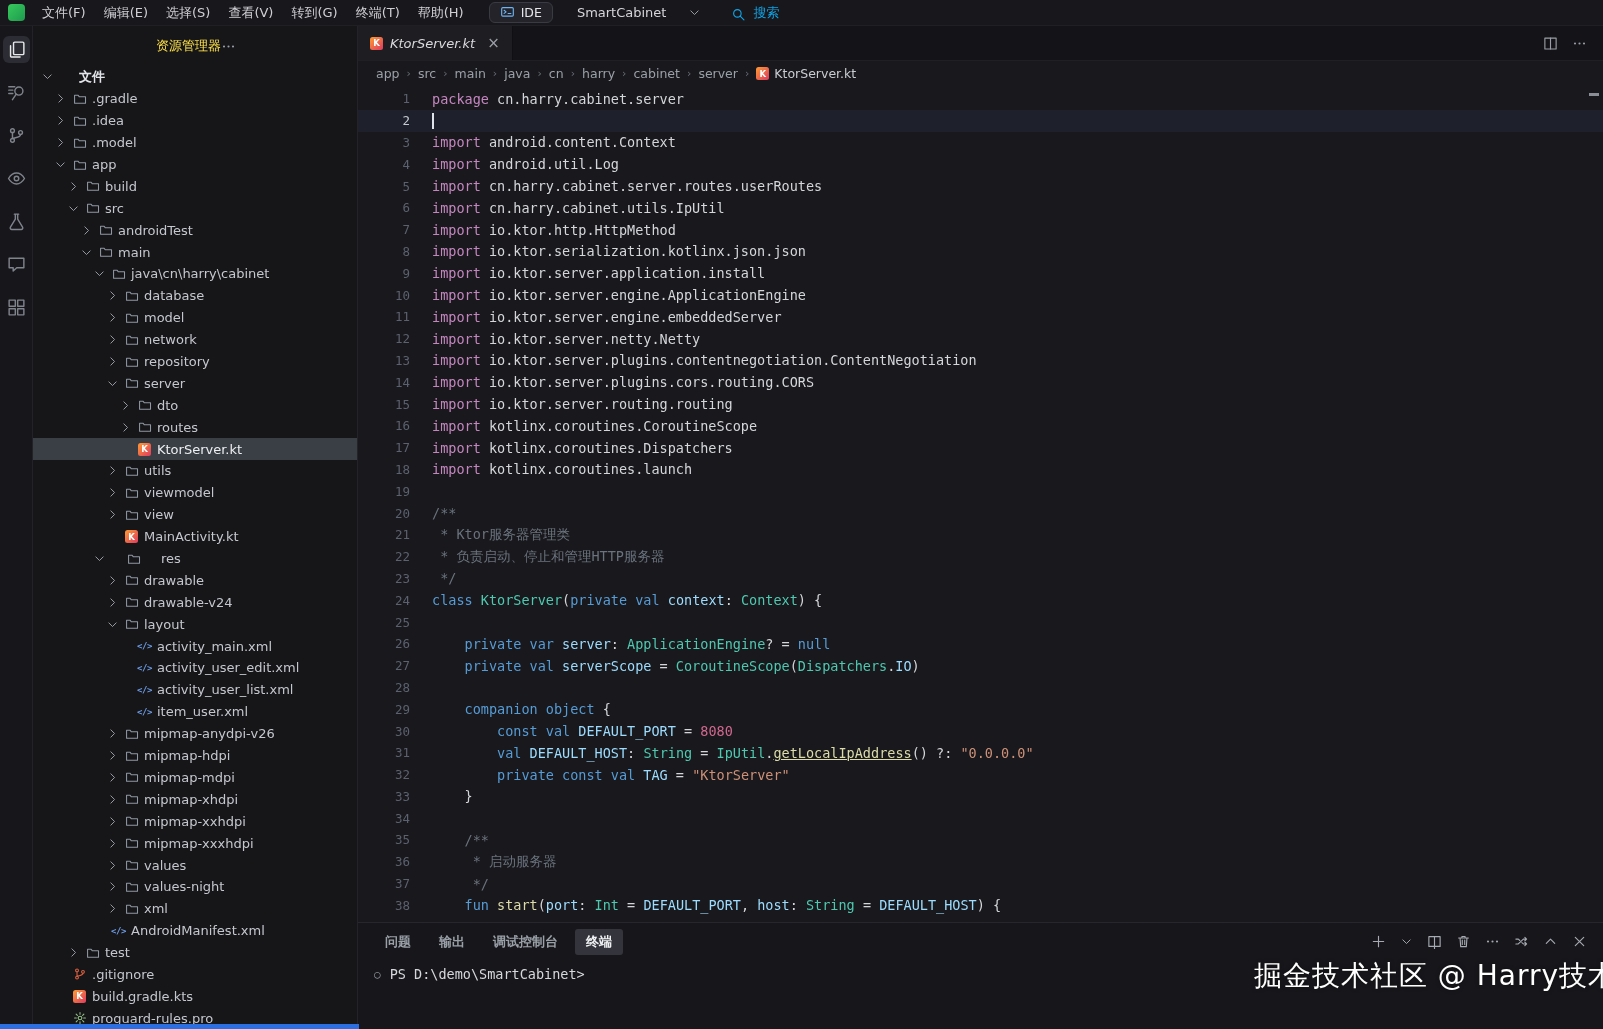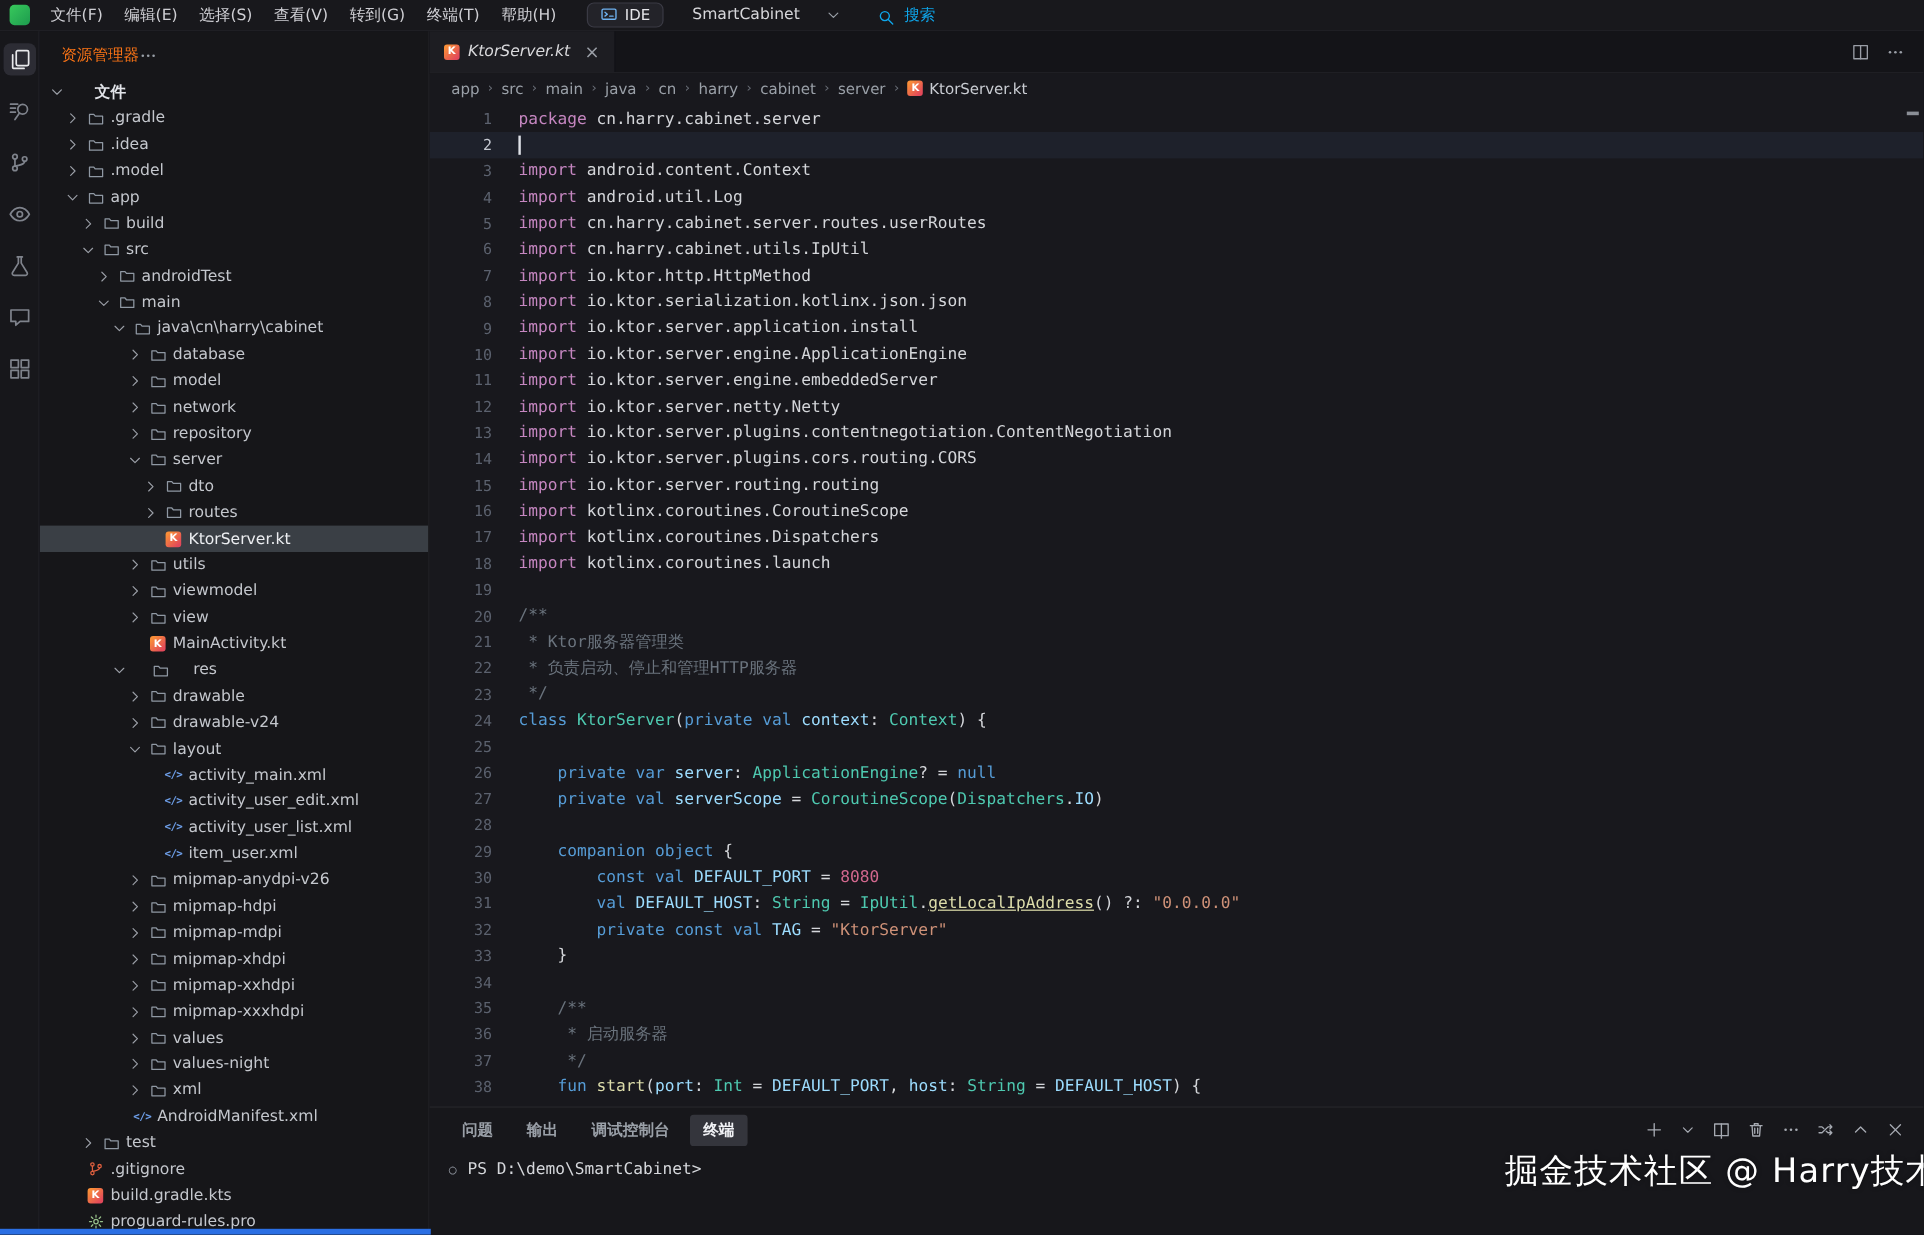--- a/index.html
+++ b/index.html
@@ -27,21 +27,21 @@
   
   .app{display:flex;height:1003px;}
 
   
   .activitybar{width:33px;background:#17171b;border-right:1px solid #222228;display:flex;flex-direction:column;align-items:center;padding-top:10px;gap:16px;flex:none;}
   .ab-item{width:27px;height:27px;display:flex;align-items:center;justify-content:center;color:#7f838c;border-radius:6px;}
   .ab-item.active{color:#e8e9ec;background:#2c2c34;}
 
   
   .sidebar{width:325px;background:#161619;border-right:1px solid #232329;display:flex;flex-direction:column;overflow:hidden;flex:none;}
-  .sb-head{height:40px;flex:none;display:flex;align-items:center;justify-content:flex-start;padding:0 16px 0 18px;color:#f97316;font-size:13px;}
+  .sb-head{height:40px;flex:none;display:flex;align-items:center;justify-content:center;padding:0 16px 0 18px;color:#fde047;font-size:13px;}
   .sb-more{color:#9aa0a8;}
   .tree{flex:1;overflow:hidden;font-size:13px;color:#c4c7cd;}
   .tree-row{height:21.9px;display:flex;align-items:center;gap:5px;white-space:nowrap;cursor:default;}
   .tree-row.selected{background:#3a3f45;color:#eceef1;}
   .tree-row.bold .tlabel{font-weight:bold;color:#e2e4e9;}
   .chev{width:13px;height:13px;color:#9a9ea6;display:flex;align-items:center;justify-content:center;flex:none;}
   .ticon{display:flex;align-items:center;justify-content:center;flex:none;min-width:15px;}
   .foldericon{color:#8f98a3;}
   .giticon{color:#e0603f;}
   .gearicon{color:#97c08a;}

